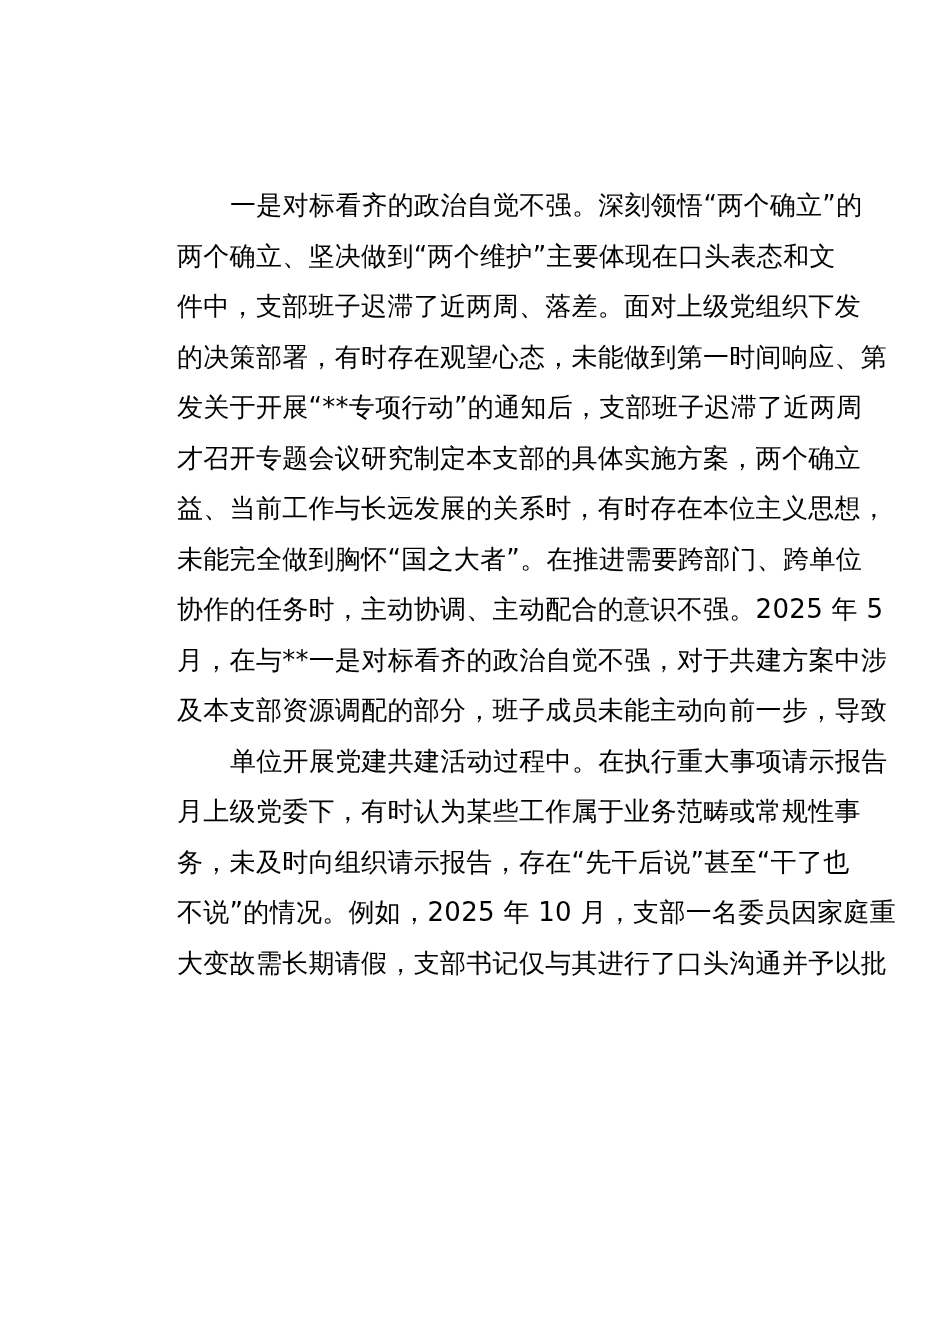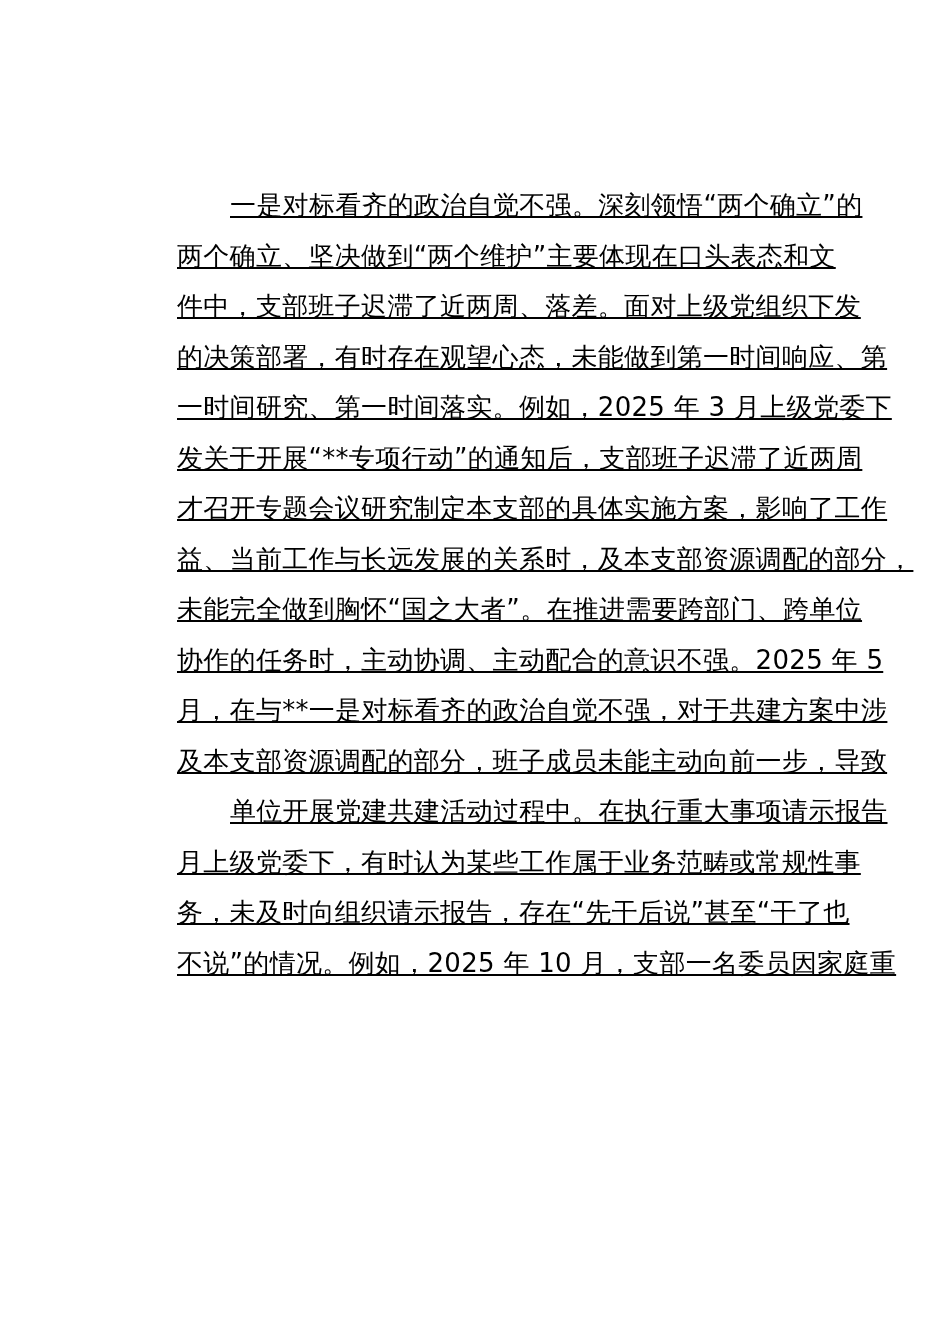--- a/index.html
+++ b/index.html
@@ -29,21 +29,20 @@
       font-family: "DejaVu Sans", "Liberation Sans", sans-serif;
       font-size: 26px;
       line-height: 50.5px;
       color: #000000;
       text-align: justify;
       letter-spacing: 0.3px;
     }
     .para {
       margin: 0;
       text-indent: 2em;
-      text-decoration: underline;
     }
     .line {
       display: block;
       white-space: nowrap;
       text-align-last: justify;
       text-align: justify;
       height: 50.5px;
     }
     .line.last {
       text-align-last: left;
@@ -56,34 +55,34 @@
 <body>
 
 <div class="page">
   <div class="content">
 
     <div class="para">
       <span class="line indent">一是对标看齐的政治自觉不强。深刻领悟“两个确立”的</span>
       <span class="line">两个确立、坚决做到“两个维护”主要体现在口头表态和文</span>
       <span class="line">件中，支部班子迟滞了近两周、落差。面对上级党组织下发</span>
       <span class="line">的决策部署，有时存在观望心态，未能做到第一时间响应、第</span>
-      <span class="line">一时间研究、第一时间落实。例如，2025 年 3 月上级党委下</span>
       <span class="line">发关于开展“**专项行动”的通知后，支部班子迟滞了近两周</span>
-      <span class="line">才召开专题会议研究制定本支部的具体实施方案，影响了工作</span>
+      <span class="line">才召开专题会议研究制定本支部的具体实施方案，两个确立</span>
     </div>
 
     <div class="para">
-      <span class="line">益、当前工作与长远发展的关系时，及本支部资源调配的部分，</span>
+      <span class="line">益、当前工作与长远发展的关系时，有时存在本位主义思想，</span>
       <span class="line">未能完全做到胸怀“国之大者”。在推进需要跨部门、跨单位</span>
       <span class="line">协作的任务时，主动协调、主动配合的意识不强。2025 年 5</span>
       <span class="line">月，在与**一是对标看齐的政治自觉不强，对于共建方案中涉</span>
       <span class="line">及本支部资源调配的部分，班子成员未能主动向前一步，导致</span>
     </div>
 
     <div class="para">
       <span class="line indent">单位开展党建共建活动过程中。在执行重大事项请示报告</span>
       <span class="line">月上级党委下，有时认为某些工作属于业务范畴或常规性事</span>
       <span class="line">务，未及时向组织请示报告，存在“先干后说”甚至“干了也</span>
       <span class="line">不说”的情况。例如，2025 年 10 月，支部一名委员因家庭重</span>
+      <span class="line">大变故需长期请假，支部书记仅与其进行了口头沟通并予以批</span>
     </div>
 
   </div>
 </div>
 
 </body></html>

